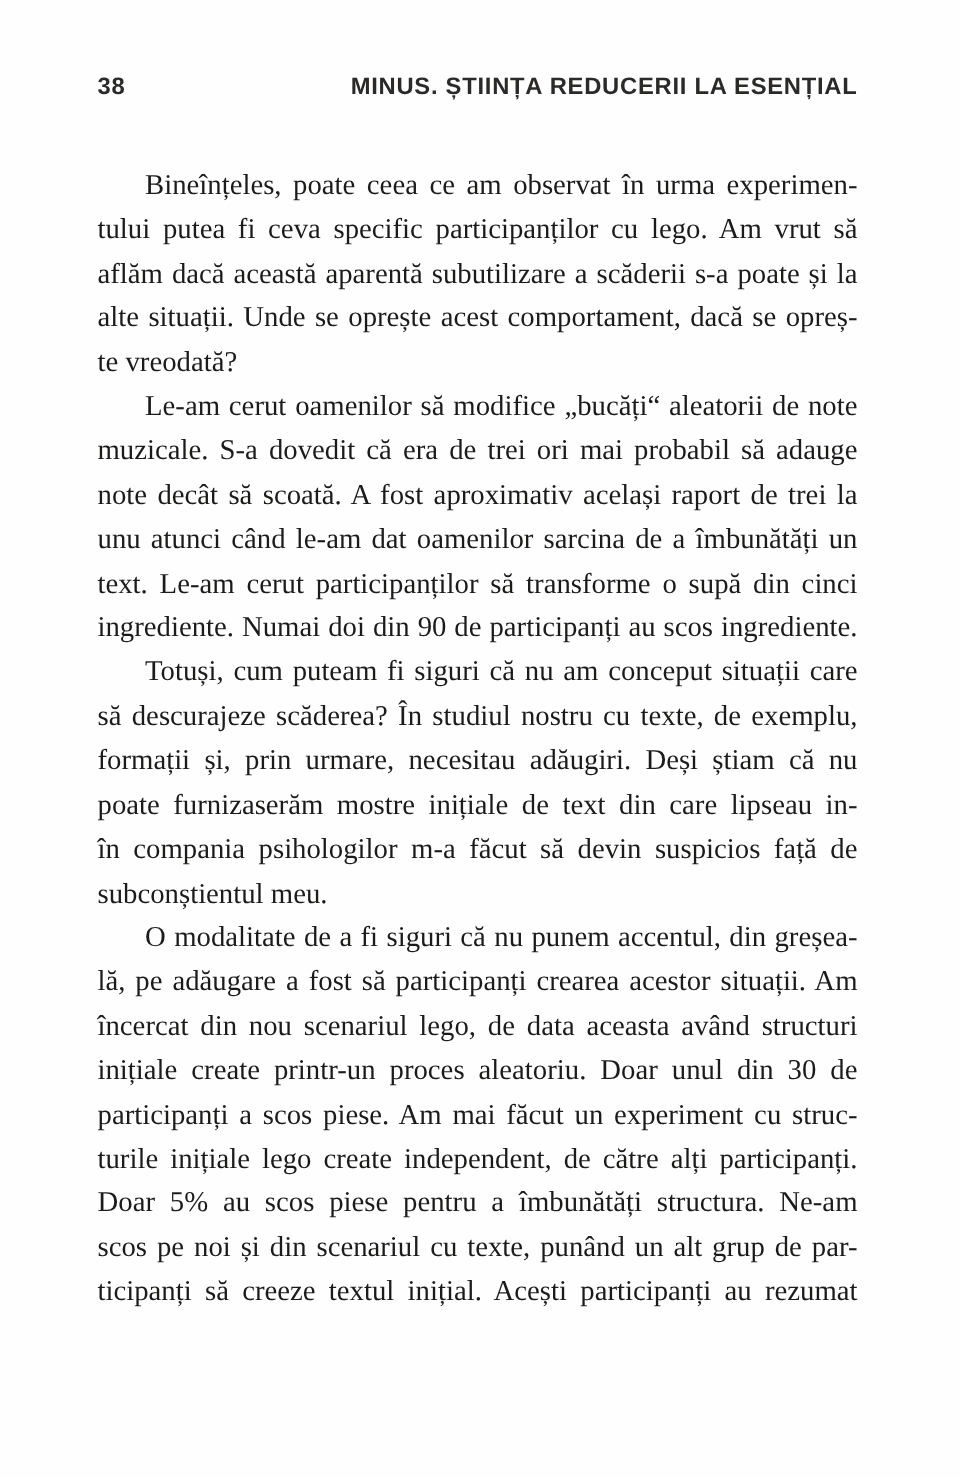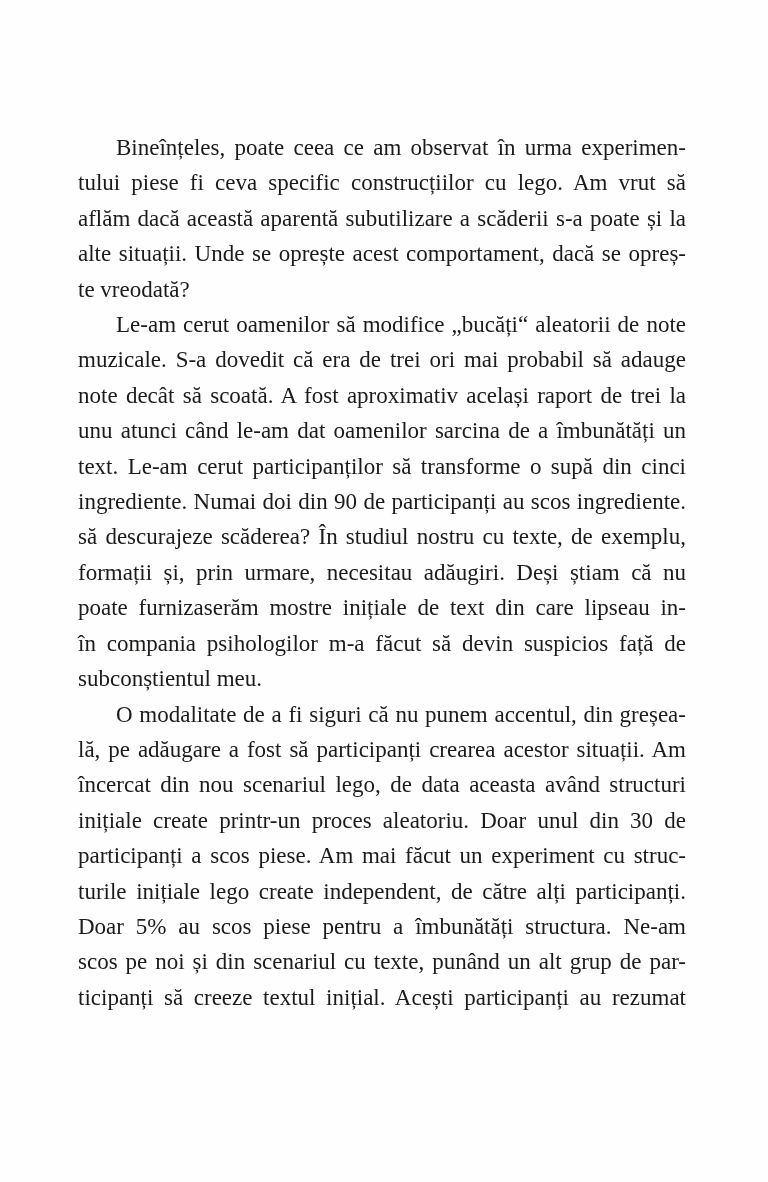--- a/index.html
+++ b/index.html
@@ -45,41 +45,46 @@
     text-align-last: justify;
   }
   .ln.ind { text-indent: 38px; }
   .ln.end { text-align-last: left; }
 </style>
 </head>
 <body>
 
 <div class="page">
 
+  <div class="running-header">
+    <span>38</span>
+    <span>MINUS. ȘTIINȚA REDUCERII LA ESENȚIAL</span>
+  </div>
 
   <div class="textblock">
 
     <div class="para">
       <div class="ln ind">Bineînțeles, poate ceea ce am observat în urma experimen-</div>
-      <div class="ln">tului piese fi ceva specific construcțiilor cu lego. Am vrut să</div>
+      <div class="ln">tului putea fi ceva specific participanților cu lego. Am vrut să</div>
       <div class="ln">aflăm dacă această aparentă subutilizare a scăderii s-a poate și la</div>
       <div class="ln">alte situații. Unde se oprește acest comportament, dacă se opreș-</div>
       <div class="ln end">te vreodată?</div>
     </div>
 
     <div class="para">
       <div class="ln ind">Le-am cerut oamenilor să modifice „bucăți“ aleatorii de note</div>
       <div class="ln">muzicale. S-a dovedit că era de trei ori mai probabil să adauge</div>
       <div class="ln">note decât să scoată. A fost aproximativ același raport de trei la</div>
       <div class="ln">unu atunci când le-am dat oamenilor sarcina de a îmbunătăți un</div>
       <div class="ln">text. Le-am cerut participanților să transforme o supă din cinci</div>
       <div class="ln">ingrediente. Numai doi din 90 de participanți au scos ingrediente.</div>
     </div>
 
     <div class="para">
+      <div class="ln ind">Totuși, cum puteam fi siguri că nu am conceput situații care</div>
       <div class="ln">să descurajeze scăderea? În studiul nostru cu texte, de exemplu,</div>
       <div class="ln">formații și, prin urmare, necesitau adăugiri. Deși știam că nu</div>
       <div class="ln">poate furnizaserăm mostre inițiale de text din care lipseau in-</div>
       <div class="ln">în compania psihologilor m-a făcut să devin suspicios față de</div>
       <div class="ln end">subconștientul meu.</div>
     </div>
 
     <div class="para">
       <div class="ln ind">O modalitate de a fi siguri că nu punem accentul, din greșea-</div>
       <div class="ln">lă, pe adăugare a fost să participanți crearea acestor situații. Am</div>

